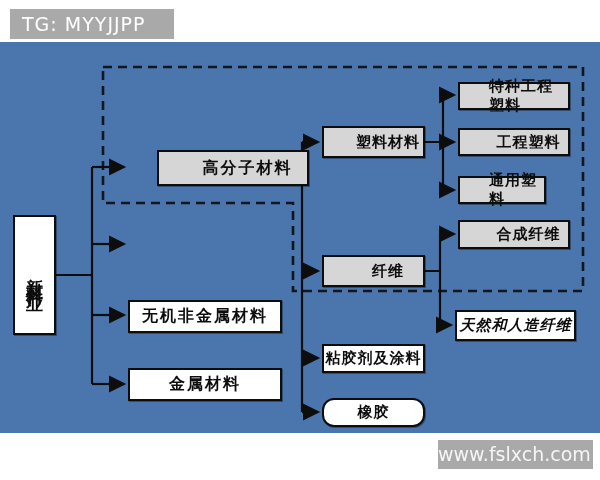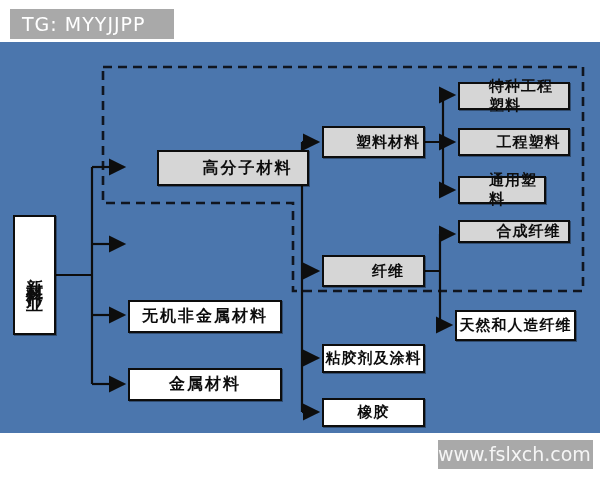--- a/index.html
+++ b/index.html
@@ -68,28 +68,28 @@
   
   .n-polymer     { left: 128px; top: 108px; width: 152px; height: 36px; margin-left: 29px; }
   .n-composite   { left: 128px; top: 186px; width: 154px; height: 33px; }
   .n-inorganic   { left: 128px; top: 258px; width: 154px; height: 33px; }
   .n-metal       { left: 128px; top: 326px; width: 154px; height: 33px; }
 
   
   .n-plastic     { left: 322px; top: 84px;  width: 103px; height: 32px; }
   .n-fiber       { left: 322px; top: 213px; width: 103px; height: 32px; }
   .n-adhesive    { left: 322px; top: 302px; width: 103px; height: 29px; }
-  .n-rubber      { left: 322px; top: 356px; width: 103px; height: 29px; }
+  .n-rubber      { left: 322px; top: 356px; width: 103px; height: 29px; border-radius: 12px; }
 
   
   .n-special-eng { left: 458px; top: 40px;  width: 112px; height: 28px; }
   .n-eng         { left: 458px; top: 86px;  width: 112px; height: 28px; }
   .n-general     { left: 458px; top: 134px; width: 88px; height: 28px; }
-  .n-synthetic   { left: 458px; top: 178px; width: 112px; height: 23px; }
-  .n-natural     { left: 455px; top: 268px; width: 121px; height: 31px; font-size: 15px; }
+  .n-synthetic   { left: 458px; top: 178px; width: 112px; height: 29px; }
+  .n-natural     { left: 455px; top: 268px; width: 121px; height: 31px; font-size: 15px; font-style: italic; }
 </style>
 </head>
 <body>
 
 <div class="stage">
 
   <div class="tg-badge">
     <span>TG: MYYJJPP</span>
   </div>
 

